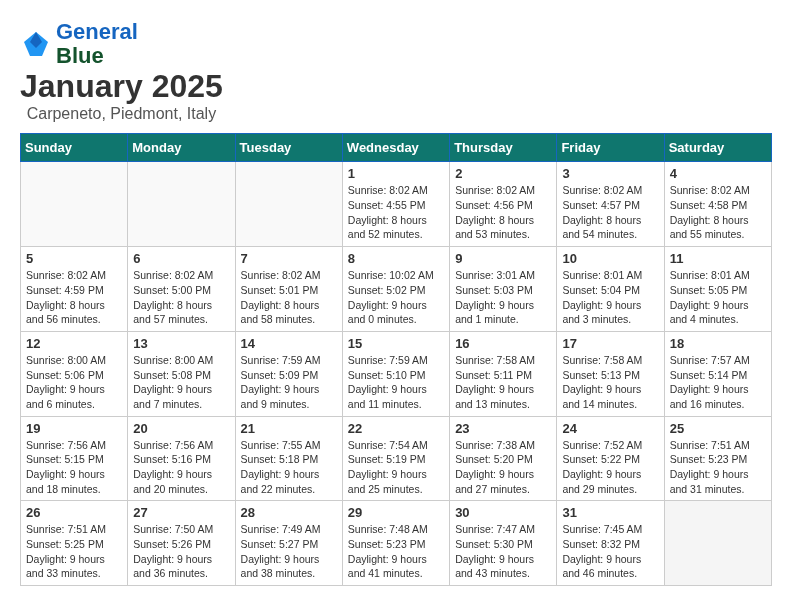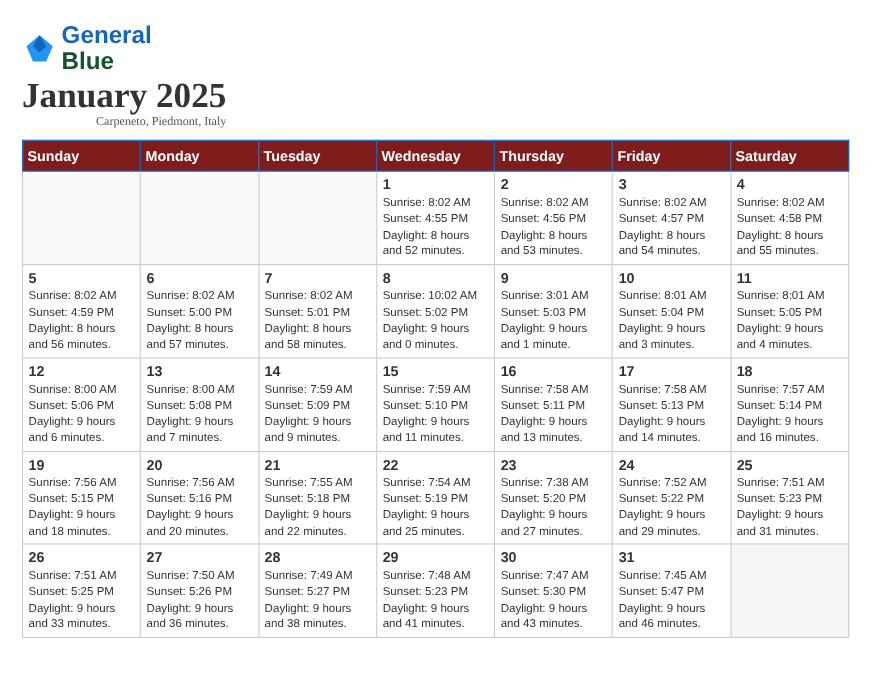--- a/index.html
+++ b/index.html
@@ -29,38 +29,37 @@
     }
     .logo-text span {
       color: #1565c0;
     }
     .logo-icon {
       width: 32px;
       height: 32px;
       margin-right: 4px;
     }
     .title-block {
-      text-align: right;
-      font-family: Liberation Serif, serif;
+      text-align: center;
     }
     .month-title {
       font-size: 32px;
       font-weight: bold;
       color: #333;
     }
     .location-title {
-      font-size: 11px;
+      font-size: 16px;
       color: #555;
     }
     table {
       width: 100%;
       border-collapse: collapse;
     }
     th {
-      background-color: #7f1d1d;
+      background-color: #0f766e;
       color: #fff;
       font-size: 13px;
       padding: 6px 4px;
       text-align: left;
       border: 1px solid #1565c0;
     }
     td {
       border: 1px solid #ccc;
       vertical-align: top;
       padding: 4px 5px;
@@ -310,19 +309,19 @@
         </td>
         <td>
           <span class="day-num">30</span>
           <div class="day-info">Sunrise: 7:47 AM
 Sunset: 5:30 PM
 Daylight: 9 hours and 43 minutes.</div>
         </td>
         <td>
           <span class="day-num">31</span>
           <div class="day-info">Sunrise: 7:45 AM
-Sunset: 5:47 PM
+Sunset: 8:32 PM
 Daylight: 9 hours and 46 minutes.</div>
         </td>
         <td class="shaded"></td>
       </tr>
     </tbody>
 </table>
 
 </body></html>

